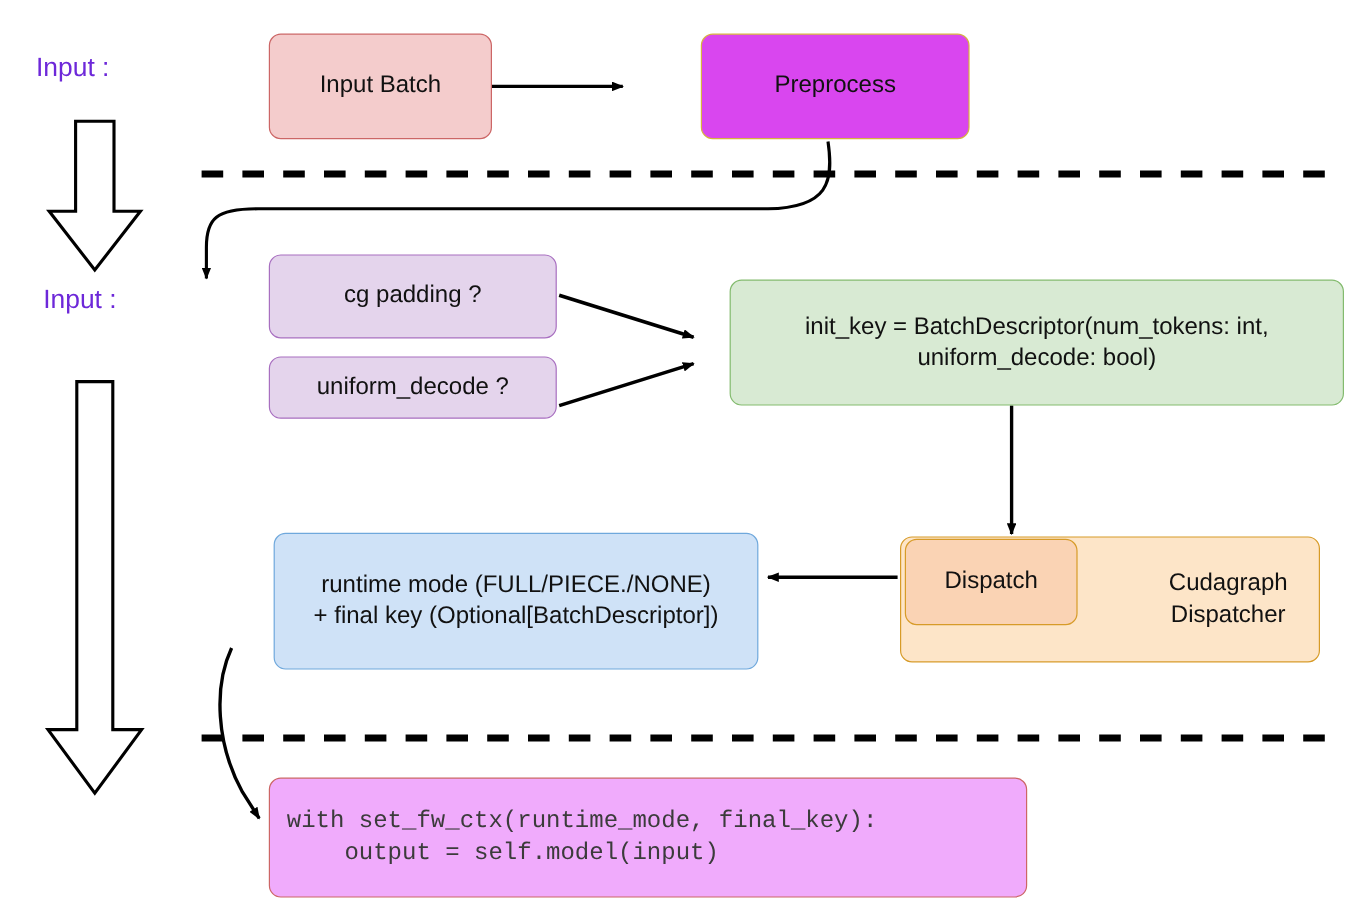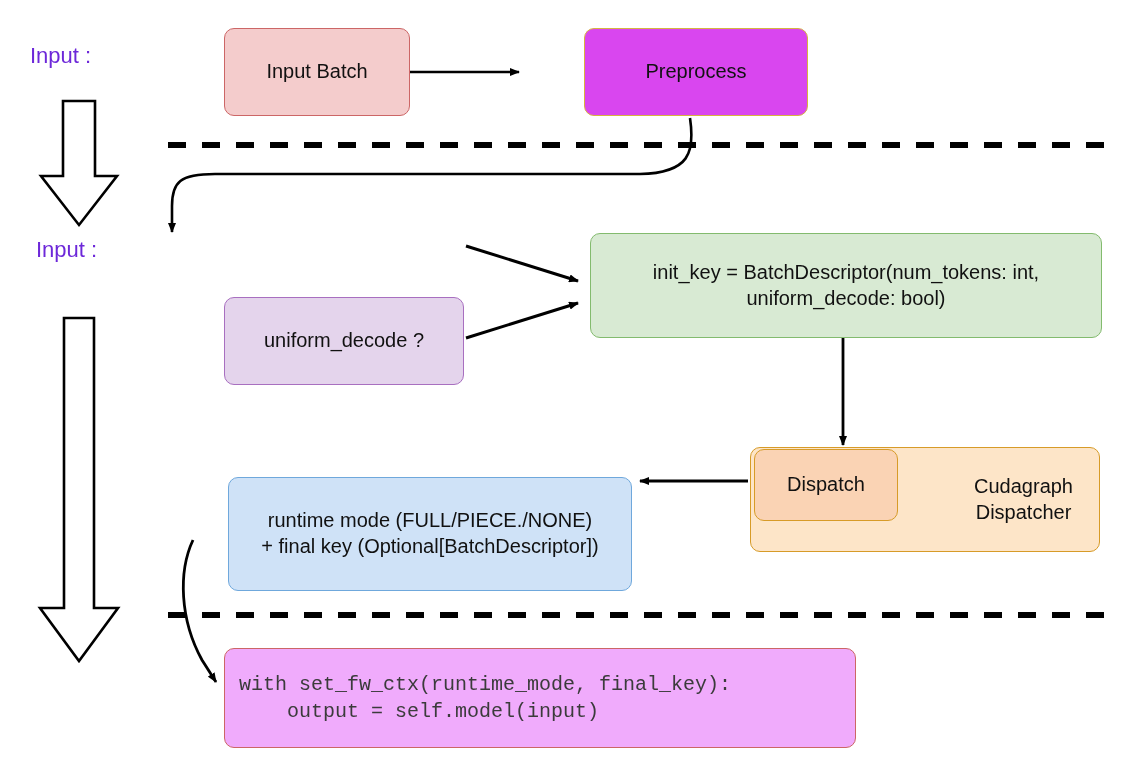--- a/index.html
+++ b/index.html
@@ -127,30 +127,31 @@
 
   <div class="stage-label" style="left:30px; top:43px;">Input :</div>
 
   <div class="stage-label" style="left:36px; top:237px;">Input :</div>
 
 
   <div class="node node-input-batch" style="left:224px; top:28px; width:186px; height:88px;">Input Batch</div>
 
   <div class="node node-preprocess" style="left:584px; top:28px; width:224px; height:88px;">Preprocess</div>
 
+  <div class="node node-purple" style="left:224px; top:212px; width:240px; height:70px;">cg padding ?</div>
 
-  <div class="node node-purple" style="left:224px; top:297px; width:240px; height:88px;">uniform_decode ?</div>
+  <div class="node node-purple" style="left:224px; top:297px; width:240px; height:52px;">uniform_decode ?</div>
 
-  <div class="node node-green" style="left:590px; top:233px; width:512px; height:105px;">init_key = BatchDescriptor(num_tokens: int,
+  <div class="node node-green" style="left:608px; top:233px; width:512px; height:105px;">init_key = BatchDescriptor(num_tokens: int,
 uniform_decode: bool)</div>
 
   <div class="node node-orange-outer" style="left:750px; top:447px; width:350px; height:105px;">Cudagraph
 Dispatcher</div>
 
   <div class="node node-orange-inner" style="left:754px; top:449px; width:144px; height:72px;">Dispatch</div>
 
-  <div class="node node-blue" style="left:228px; top:444px; width:404px; height:114px;margin-top:33px;">runtime mode (FULL/PIECE./NONE)
+  <div class="node node-blue" style="left:228px; top:444px; width:404px; height:114px;">runtime mode (FULL/PIECE./NONE)
 + final key (Optional[BatchDescriptor])</div>
 
   <div class="node node-red-code node-code" style="left:224px; top:648px; width:632px; height:100px;">with set_fw_ctx(runtime_mode, final_key):
     output = self.model(input)</div>
 
 </div>
 
 </body></html>

